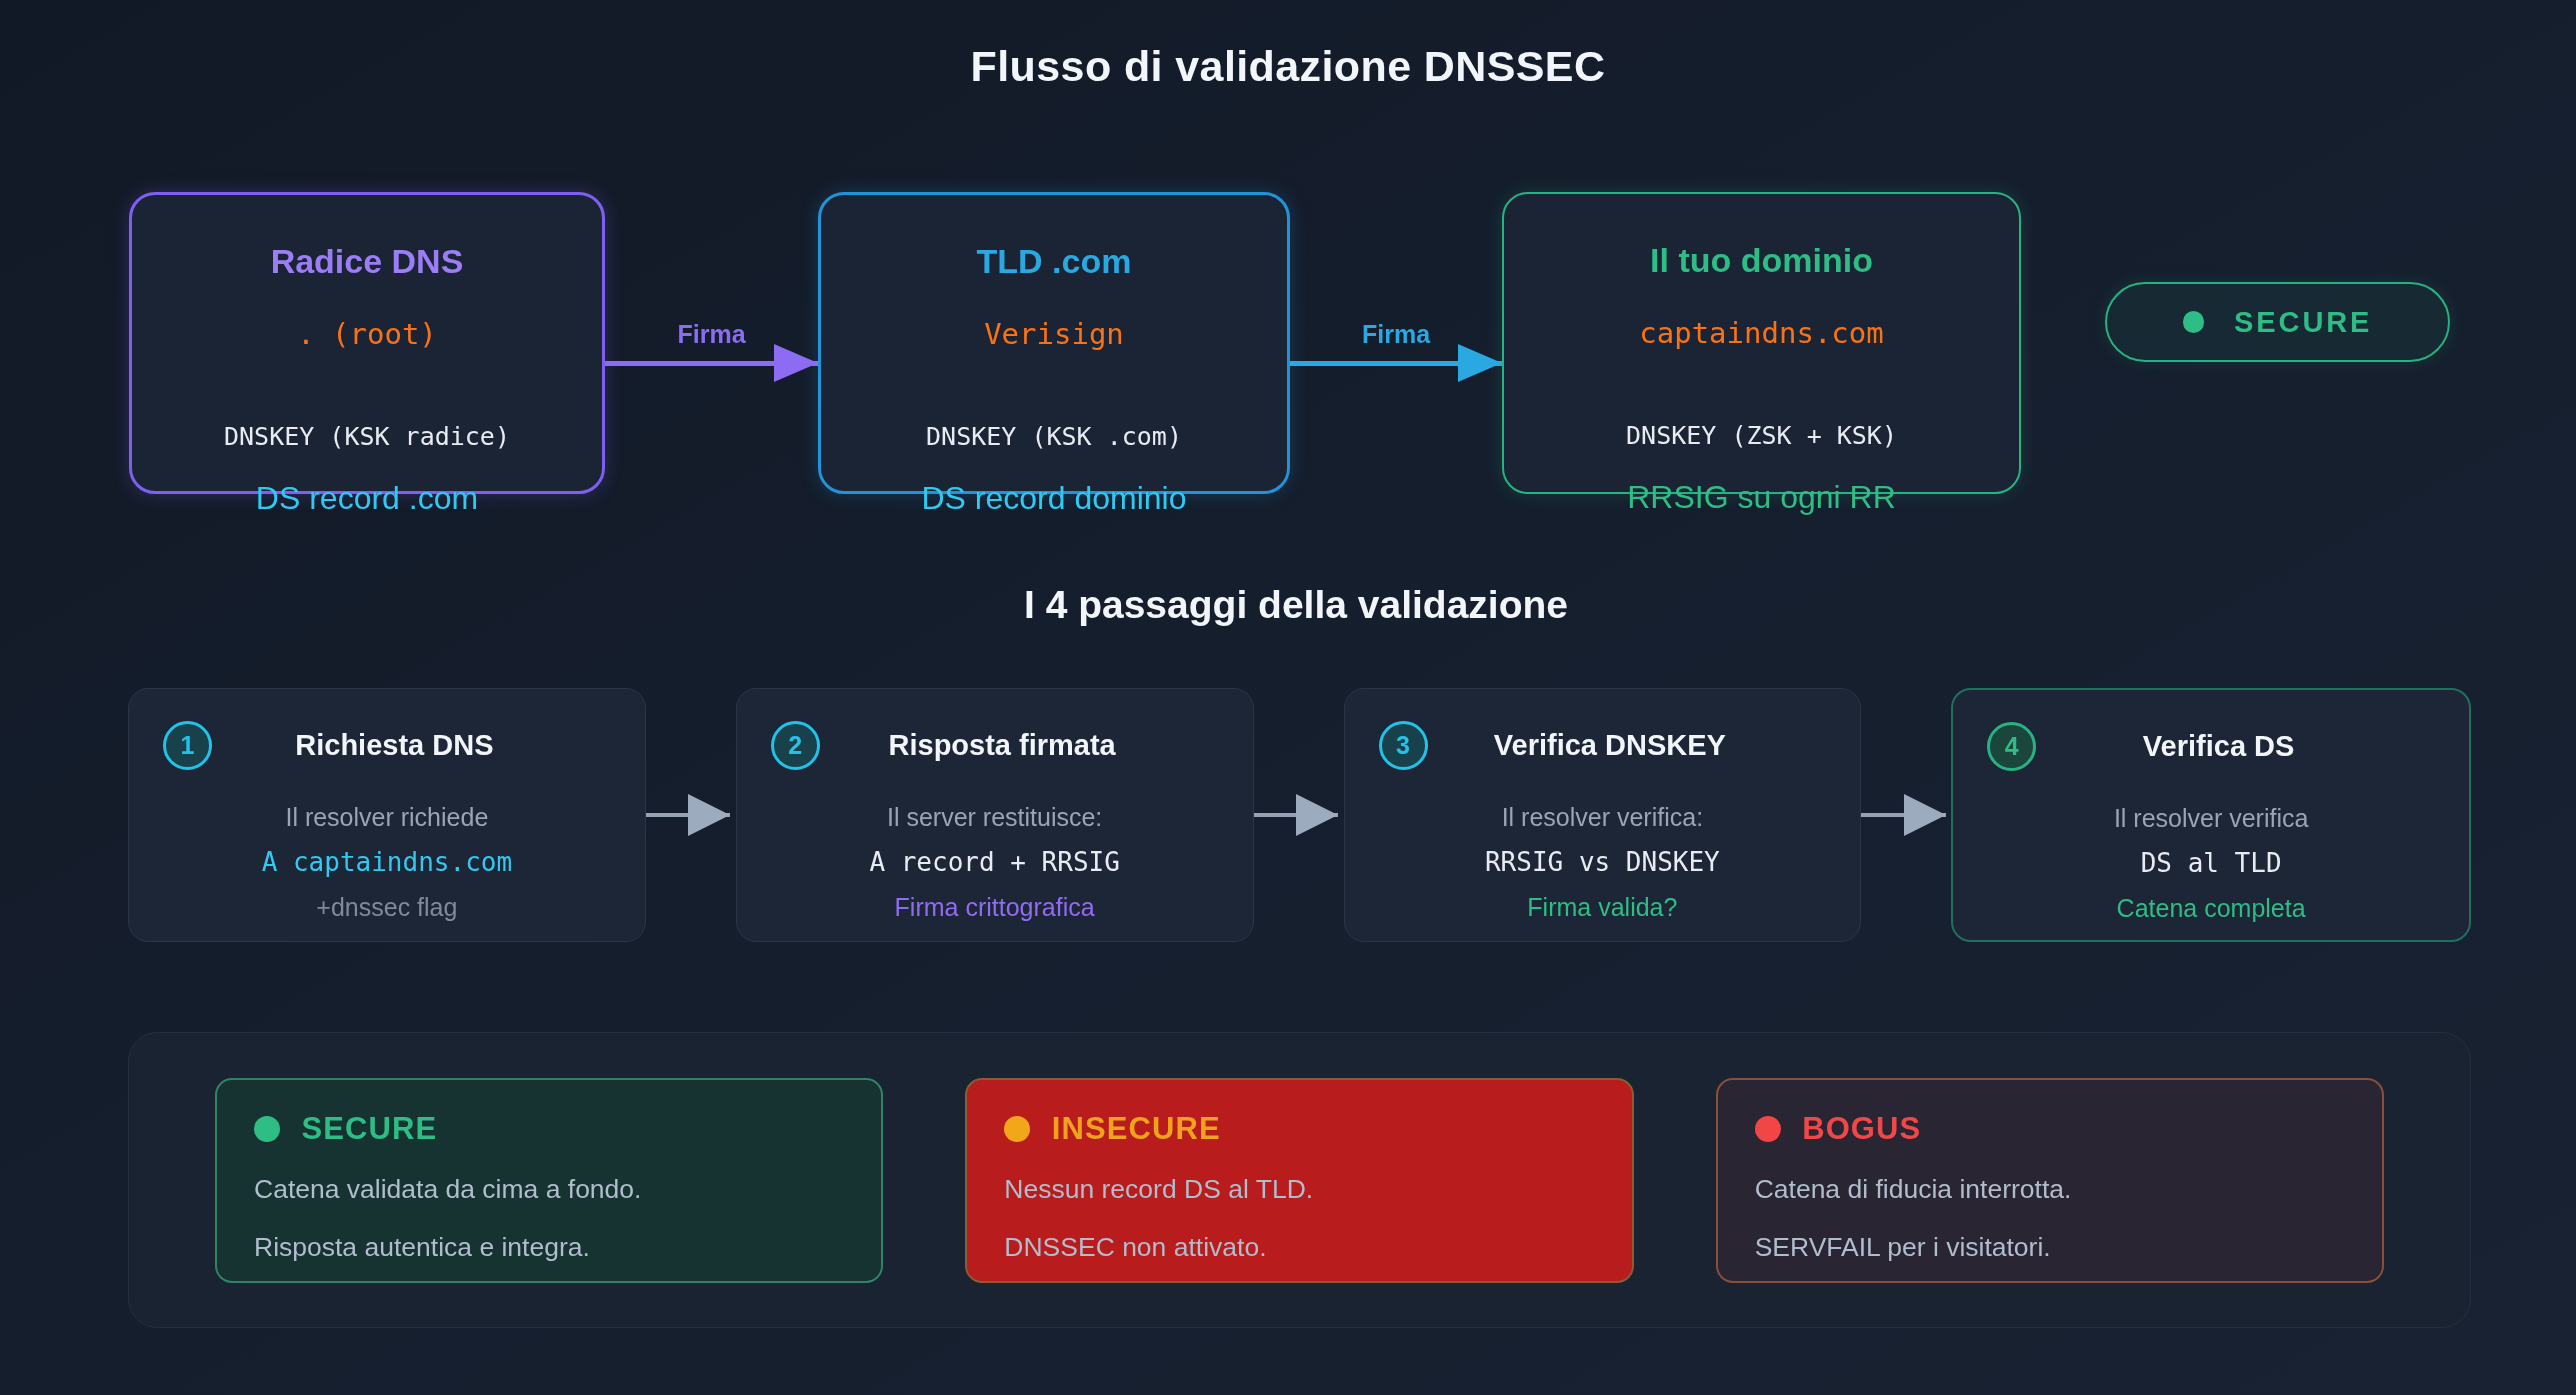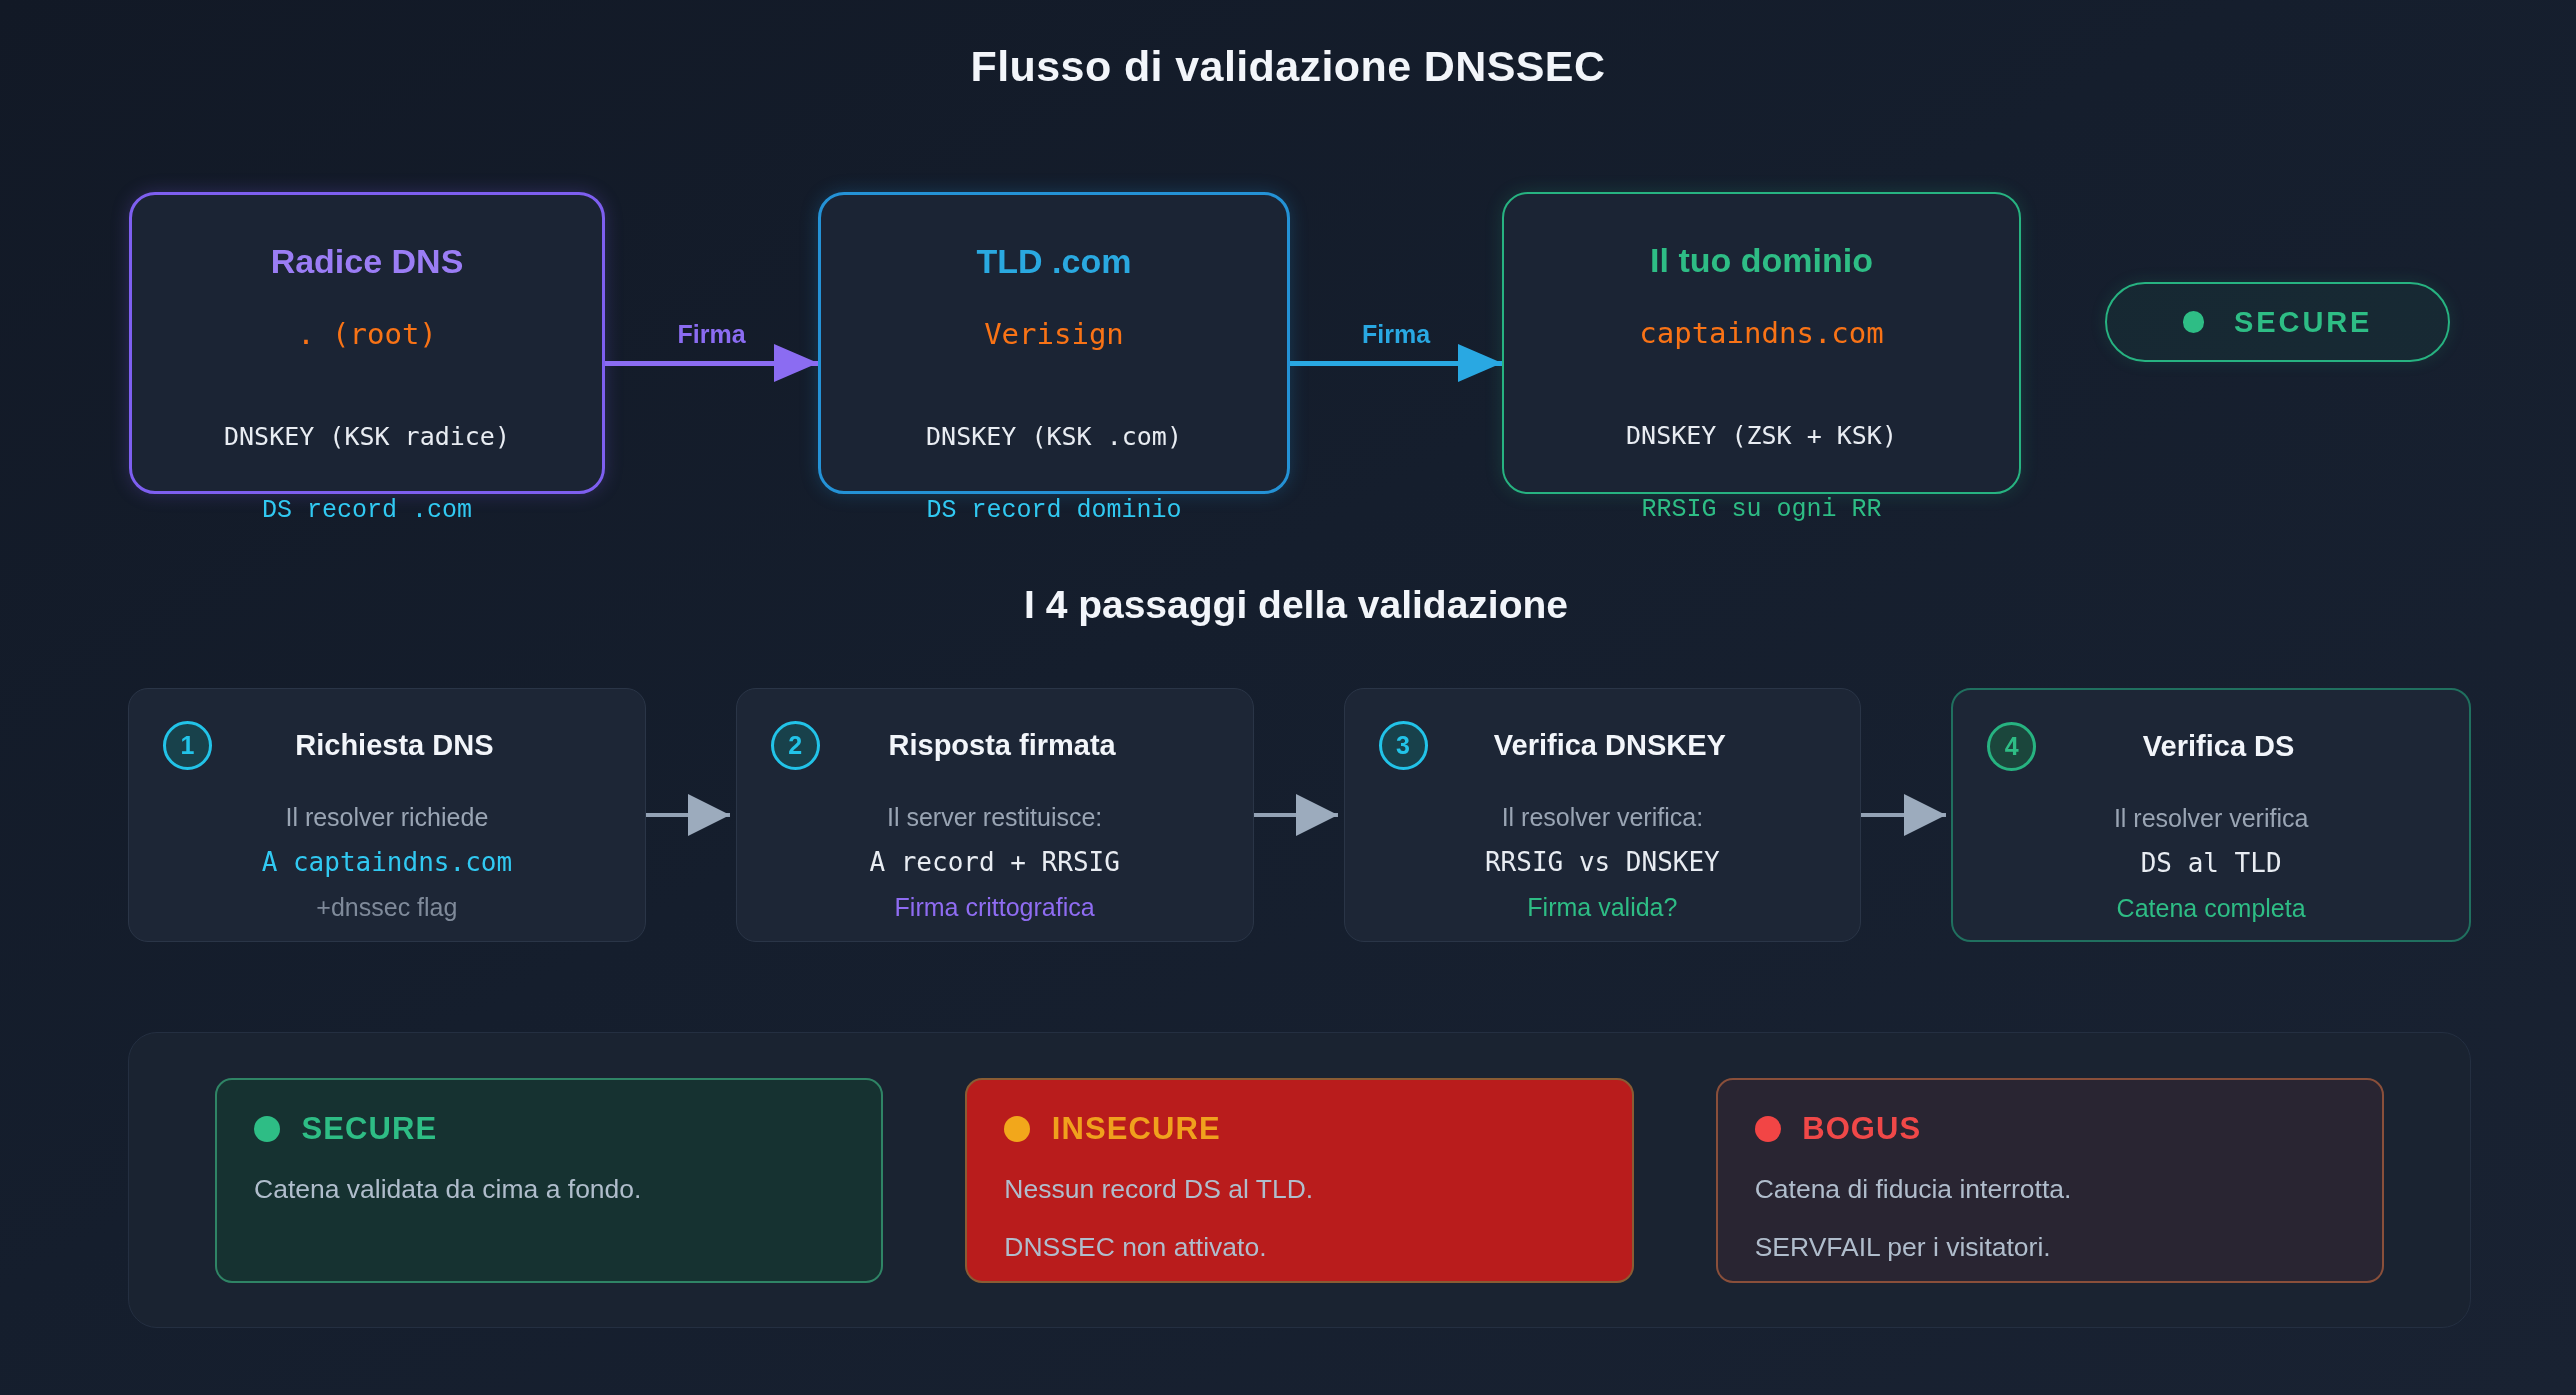--- a/index.html
+++ b/index.html
@@ -21,21 +21,21 @@
   .node-root{width:476px;border:3.6px solid #7e5ff0;box-shadow:0 0 18.6px rgba(126,95,240,.25);}
   .node-tld{width:472px;border:3.6px solid #2492d6;box-shadow:0 0 18.6px rgba(36,146,214,.25);}
   .node-domain{width:519px;border:2.9px solid #27b381;box-shadow:0 0 18.6px rgba(39,179,129,.2);}
   .node-title{font-size:34px;font-weight:700;margin-top:10px;}
   .node-root .node-title{color:#9b7df5;}
   .node-tld .node-title{color:#2aa9e0;}
   .node-domain .node-title{color:#2ebd85;}
   .node-subtitle{font-family:"DejaVu Sans Mono",monospace;font-size:29px;color:#f97316;margin-top:36px;}
   .node-divider{width:82%;height:1.4px;background:#39455a;margin-top:34px;}
   .node-line1{font-family:"DejaVu Sans Mono",monospace;font-size:25px;color:#e8ecf2;margin-top:37px;}
-  .node-line2{font-family:Liberation Mono, monospace;font-size:25px;margin-top:45px;}
+  .node-line2{font-family:Liberation Sans, sans-serif;font-size:32px;margin-top:29px;}
   .rec-cyan{color:#31c9f2;}
   .rec-green{color:#2ebd85;}
   
   .chain-conn{display:flex;flex-direction:column;justify-content:center;align-items:center;}
   .conn-1{width:213px;}
   .conn-2{width:212px;}
   .conn-label{font-size:25px;font-weight:700;margin-bottom:11.4px;}
   .conn-1 .conn-label{color:#8b6cf2;}
   .conn-2 .conn-label{color:#29a8e2;}
   .conn-arrow{position:relative;width:100%;height:5px;}
@@ -230,20 +230,21 @@
   </div>
 
   <div class="status-panel">
 
     <div class="status-card status-secure">
       <div class="status-head">
         <div class="status-dot dot-green"></div>
         <div class="status-label lbl-green">SECURE</div>
       </div>
       <div class="status-line">Catena validata da cima a fondo.</div>
+      <div class="status-line">Risposta autentica e integra.</div>
     </div>
 
     <div class="status-card status-insecure">
       <div class="status-head">
         <div class="status-dot dot-orange"></div>
         <div class="status-label lbl-orange">INSECURE</div>
       </div>
       <div class="status-line">Nessun record DS al TLD.</div>
       <div class="status-line">DNSSEC non attivato.</div>
     </div>

